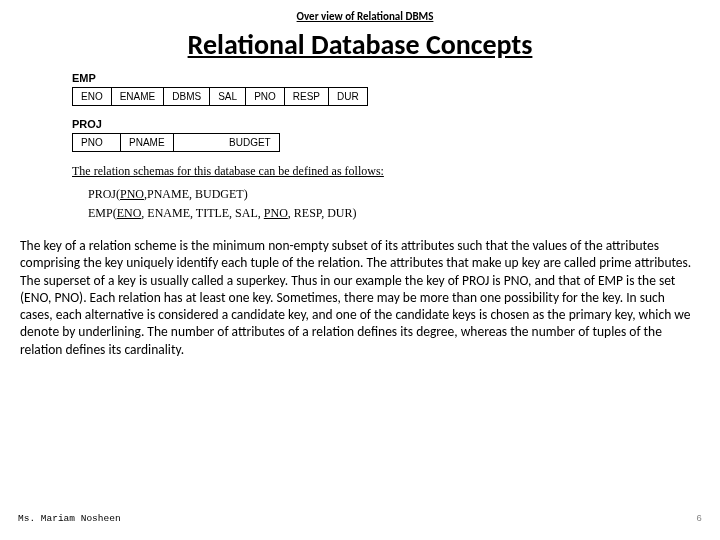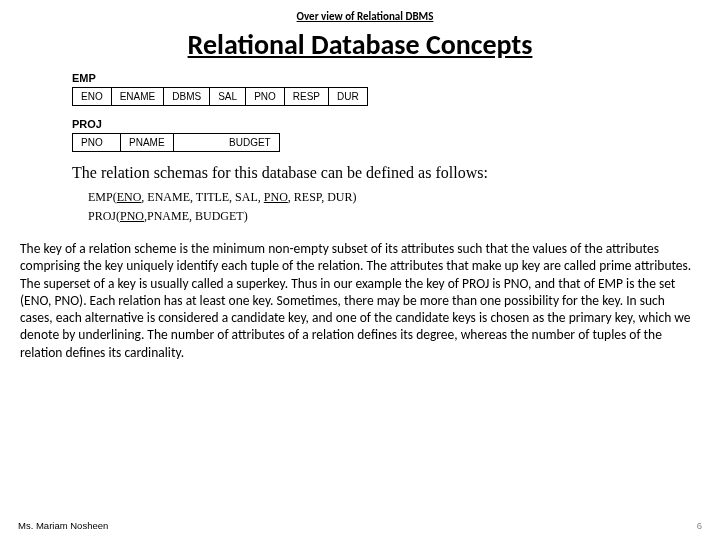--- a/index.html
+++ b/index.html
@@ -57,48 +57,49 @@
     height: 18px;
   }
   .rel-table.wide td { min-width: 48px; }
   .caption {
     font-family: "Times New Roman", serif;
     font-size: 11px;
     margin: 4px 0 14px 0;
   }
   .intro-line {
     font-family: "Times New Roman", serif;
-    font-size: 16px;
+    font-size: 12px;
     margin-bottom: 8px;
+    text-decoration: underline;
   }
   .schema-def {
     font-family: "Times New Roman", serif;
     font-size: 12px;
     margin-left: 16px;
     margin-bottom: 4px;
   }
   .schema-def .u { text-decoration: underline; }
   .body-text {
     padding: 12px 20px 0 20px;
     font-family: "Calibri", "Segoe UI", Arial, sans-serif;
     font-size: 13.5px;
     line-height: 1.28;
     text-align: left;
   }
   .footer {
     position: absolute;
-    bottom: 9px;
+    bottom: 16px;
     left: 0;
     width: 720px;
     display: flex;
     justify-content: space-between;
     align-items: center;
     padding: 0 18px;
     font-size: 9.5px;
-    font-family: Liberation Sans, sans-serif;
+    font-family: Liberation Mono, monospace;
   }
   .footer .center { flex: 1; text-align: center; }
   .footer .right { color: #888; }
 </style>
 </head>
 <body>
 
 <div class="header-label">Over view of Relational DBMS</div>
 
 <div class="title-bar">
@@ -133,24 +134,24 @@
     </tr>
   </tbody>
     </table>
 
 
   <div class="intro-line">
     <span>The relation schemas for this database can be defined as follows:</span>
   </div>
 
   <div class="schema-def">
-    <span>EMP</span>(<span class="u">ENO</span><span>, ENAME, TITLE, SAL, </span><span class="u">PNO</span><span>, RESP, DUR)</span>
+    <span>PROJ</span>(<span class="u">PNO</span><span>,PNAME, BUDGET)</span>
   </div>
   <div class="schema-def">
-    <span>PROJ</span>(<span class="u">PNO</span><span>,PNAME, BUDGET)</span>
+    <span>EMP</span>(<span class="u">ENO</span><span>, ENAME, TITLE, SAL, </span><span class="u">PNO</span><span>, RESP, DUR)</span>
   </div>
 
 </div>
 
 <div class="body-text">The key of a relation scheme is the minimum non-empty subset of its attributes such that the values of the attributes comprising the key uniquely identify each tuple of the relation. The attributes that make up key are called prime attributes. The superset of a key is usually called a superkey. Thus in our example the key of PROJ is PNO, and that of EMP is the set (ENO, PNO). Each relation has at least one key. Sometimes, there may be more than one possibility for the key. In such cases, each alternative is considered a candidate key, and one of the candidate keys is chosen as the primary key, which we denote by underlining. The number of attributes of a relation defines its degree, whereas the number of tuples of the relation defines its cardinality.</div>
 
 <div class="footer">
   <div>Ms. Mariam Nosheen</div>
   <div class="right">6</div>
 </div>

